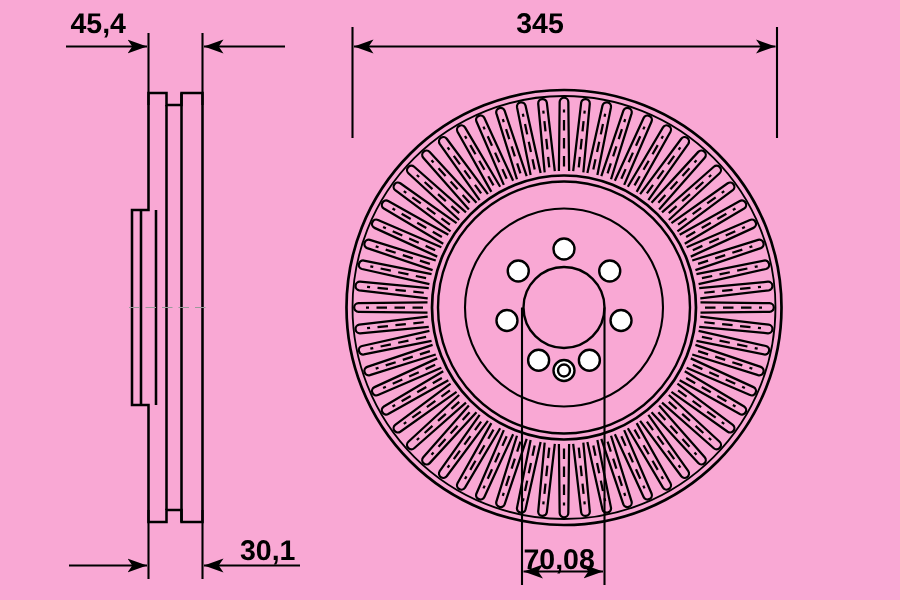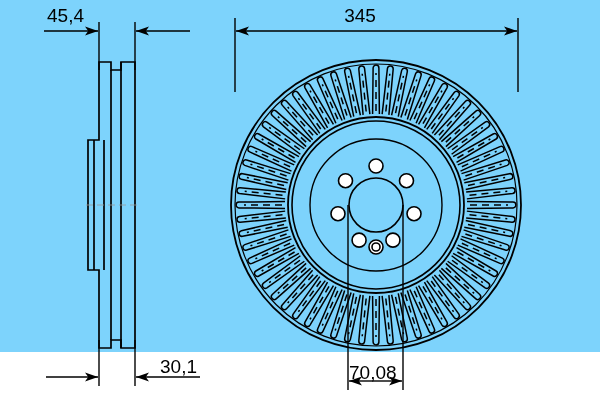--- a/index.html
+++ b/index.html
@@ -1,18 +1,18 @@
 <!DOCTYPE html>
 <html><head>
 <meta charset="utf-8">
 <style>
   html,body{margin:0;padding:0;background:#ffffff;}
   body{width:600px;height:400px;overflow:hidden;
        font-family:"Liberation Sans", sans-serif;color:#000;}
-  #stage{position:relative;width:600px;height:352px;background:#7dd3fc;}
+  #stage{position:relative;width:600px;height:400px;background:#f9a8d4;font-weight:bold;}
   #stage svg{position:absolute;top:0;left:0;display:block;}
   text{font-family:"Liberation Sans", sans-serif;fill:#000;}
   .dimtext{font-size:19px;}
 </style>
 </head>
 <body>
 
 <div id="stage">
   <svg width="600" height="400" viewBox="0 0 600 400">
     <defs>

